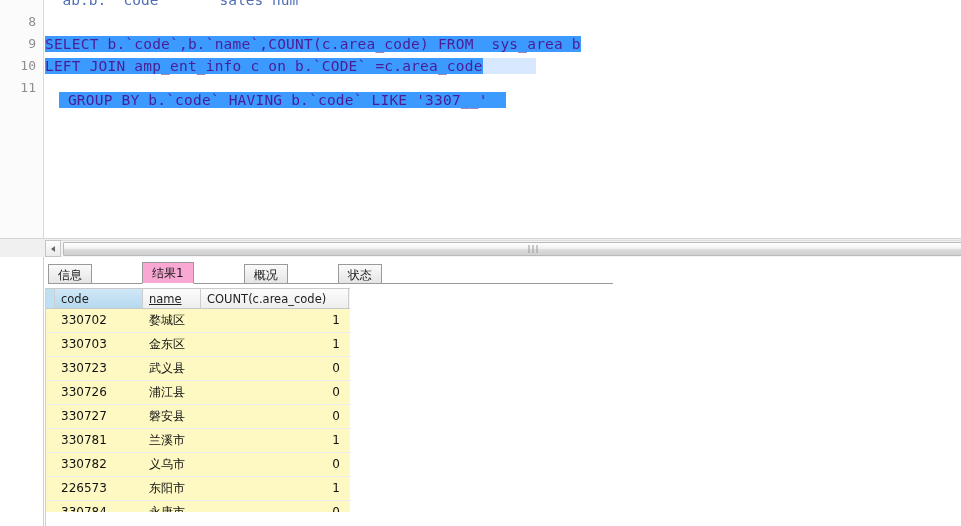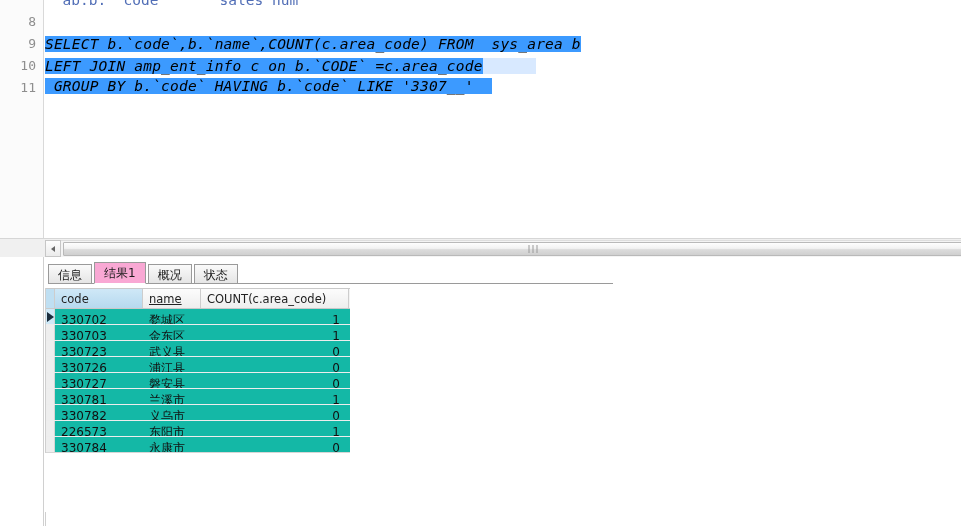--- a/index.html
+++ b/index.html
@@ -64,22 +64,21 @@
     height: 22px;
     line-height: 22px;
     white-space: pre;
     font-family: "DejaVu Sans Mono", "Liberation Mono", monospace;
     font-size: 14.5px;
     letter-spacing: 0.2px;
     color: #000000;
   }
   .sel {
     background: #3c9aff;
-    color: #000000;
-    font-style: italic;
+    color: #4c1d95;
   }
   .sel-pad {
     background: #3c9aff;
     color: #3c9aff;
   }
   .sel-faint {
     background: #d8e9ff;
     color: #d8e9ff;
   }
   #clipped-line {
@@ -170,20 +169,21 @@
     left: 44px; top: 258px;
     width: 917px; height: 26px;
     background: #ffffff;
   }
   #tabs {
     position: absolute;
     left: 4px; top: 4px;
     height: 22px;
     display: flex;
     align-items: flex-end;
+    gap: 48px;
   }
   .tab {
     height: 20px;
     line-height: 20px;
     padding: 0 9px;
     margin-right: 2px;
     font-family: "DejaVu Sans", "Liberation Sans", sans-serif;
     font-size: 12px;
     color: #1a1a1a;
     background: linear-gradient(to bottom,#fafafa,#e4e4e4);
@@ -207,21 +207,21 @@
     width: 565px; height: 1px;
     background: #9a9a9a;
     z-index: 1;
   }
 
   
   #grid {
     position: absolute;
     left: 45px; top: 288px;
     width: 305px;
-    background: #14b8a6;
+    background: #fef9c3;
     border-left: 1px solid #cfcfcf;
     box-sizing: border-box;
   }
   #grid-headrow {
     display: flex;
     height: 21px;
     background: #f3f3f3;
     border-bottom: 1px solid #c9c9c9;
     border-top: 1px solid #c9c9c9;
     box-sizing: border-box;
@@ -244,23 +244,24 @@
   .gh.sel-head {
     background: linear-gradient(to bottom,#cfe8f7,#b6d9ef);
   }
   .gh.w-sel  { width: 9px;  padding-left: 0; }
   .gh.w-code { width: 88px; }
   .gh.w-name { width: 58px; text-decoration: underline; }
   .gh.w-cnt  { width: 148px; border-right: 1px solid #cdcdcd; }
 
   .grow {
     display: flex;
-    height: 16px;
+    height: 24px;
     box-sizing: border-box;
     border-bottom: 1px solid #ededed;
+    align-items: center;
   }
   .gc {
     font-family: "DejaVu Sans", "Liberation Sans", sans-serif;
     font-size: 12px;
     color: #111;
     line-height: 23px;
     padding-left: 6px;
     box-sizing: border-box;
     white-space: nowrap;
     overflow: hidden;
@@ -315,21 +316,21 @@
 
       <div id="clipped-line">  ab.b. `code`     `sales_num`</div>
       <div id="clipped-mask"></div>
 
       <div class="code-line" style="top:11px;"></div>
 
       <div class="code-line" style="top:33px;"><span class="sel">SELECT b.`code`,b.`name`,COUNT(c.area_code) FROM  sys_area b</span></div>
 
       <div class="code-line" style="top:55px;"><span class="sel">LEFT JOIN amp_ent_info c on b.`CODE` =c.area_code</span><span class="sel-faint">&nbsp;&nbsp;&nbsp;&nbsp;&nbsp;&nbsp;</span></div>
 
-      <div class="code-line" style="top:75px;"><span class="sel"> GROUP BY b.`code` HAVING b.`code` LIKE '3307__'</span><span class="sel-pad">&nbsp;&nbsp;</span></div>
+      <div class="code-line" style="top:89px;padding-left:14px;"><span class="sel"> GROUP BY b.`code` HAVING b.`code` LIKE '3307__'</span><span class="sel-pad">&nbsp;&nbsp;</span></div>
 
     </div>
   </div>
 
   <div id="hscroll-row">
     <div id="hscroll-left-btn">
       <span class="tri"></span>
     </div>
     <div id="hscroll-track">
       <div id="hscroll-thumb">

